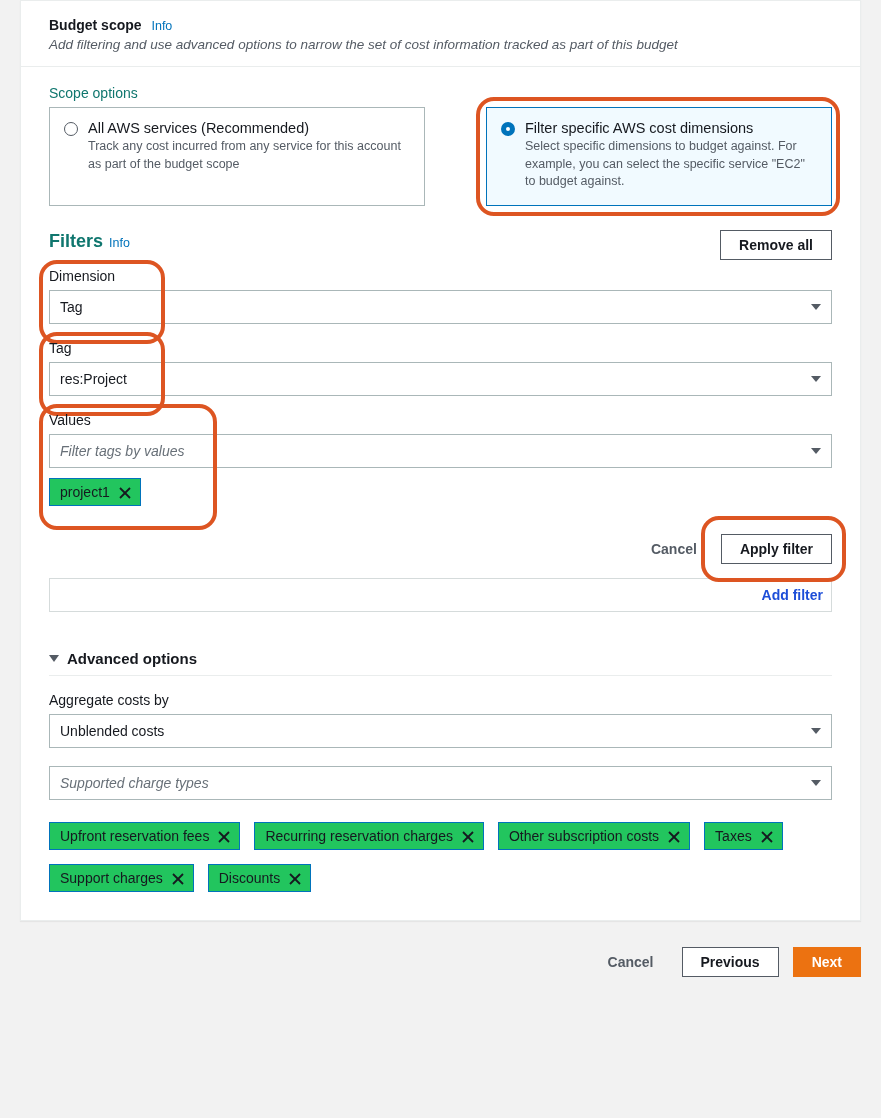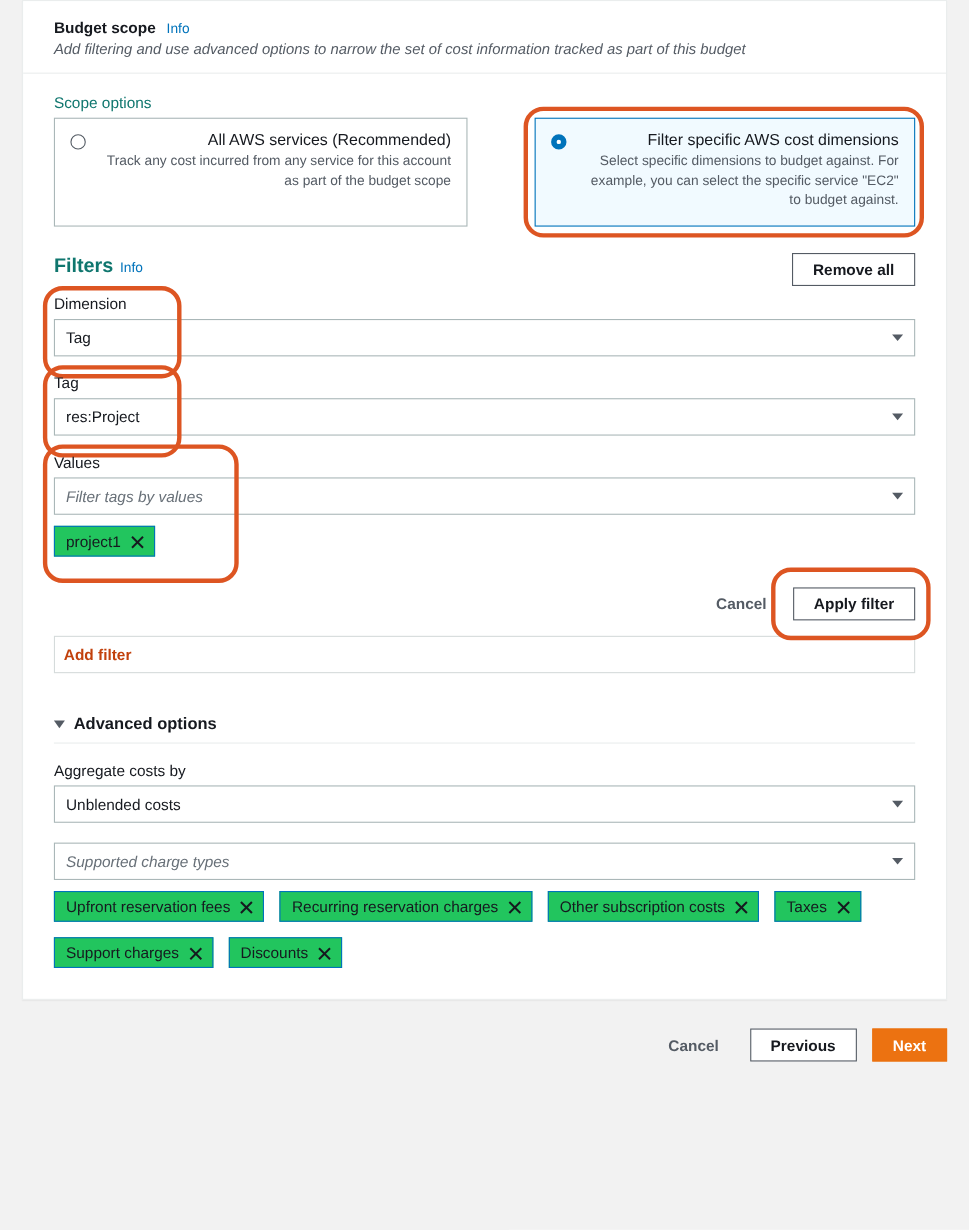--- a/index.html
+++ b/index.html
@@ -62,21 +62,20 @@
     gap: 20px;
   }
   .option-card {
     flex: 1;
     border: 1px solid #aab7b8;
     padding: 12px 14px 14px 14px;
     display: flex;
     gap: 10px;
     position: relative;
     background: #fff;
-    text-align: right;
   }
   .option-card.selected {
     border: 1px solid #0073bb;
     background: #f1faff;
   }
   .radio-outer {
     margin-top: 2px;
     width: 14px; height: 14px;
     border: 1px solid #545b64;
     border-radius: 50%;
@@ -188,23 +187,23 @@
     display: flex;
     justify-content: flex-end;
     align-items: center;
     gap: 10px;
     margin-top: 28px;
   }
   .add-filter {
     margin-top: 14px;
     border: 1px solid #d5dbdb;
     background: #fff;
-    color: #c2410c;
-    font-weight: 700;
-    text-align: left;
+    color: #1d4ed8;
+    font-weight: 700;
+    text-align: right;
     padding: 8px;
     cursor: pointer;
   }
   .advanced-row {
     margin-top: 38px;
     display: flex;
     align-items: center;
     gap: 8px;
     cursor: pointer;
   }
@@ -217,21 +216,21 @@
   .advanced-title {
     font-size: 15px;
     font-weight: 700;
   }
   .divider {
     border: none;
     border-top: 1px solid #eaeded;
     margin: 8px 0 14px 0;
   }
   .charge-tokens {
-    margin-top: 10px;
+    margin-top: 22px;
     display: flex;
     flex-wrap: wrap;
     gap: 14px;
   }
   
   .highlight {
     position: relative;
   }
   .highlight::after {
     content: "";

